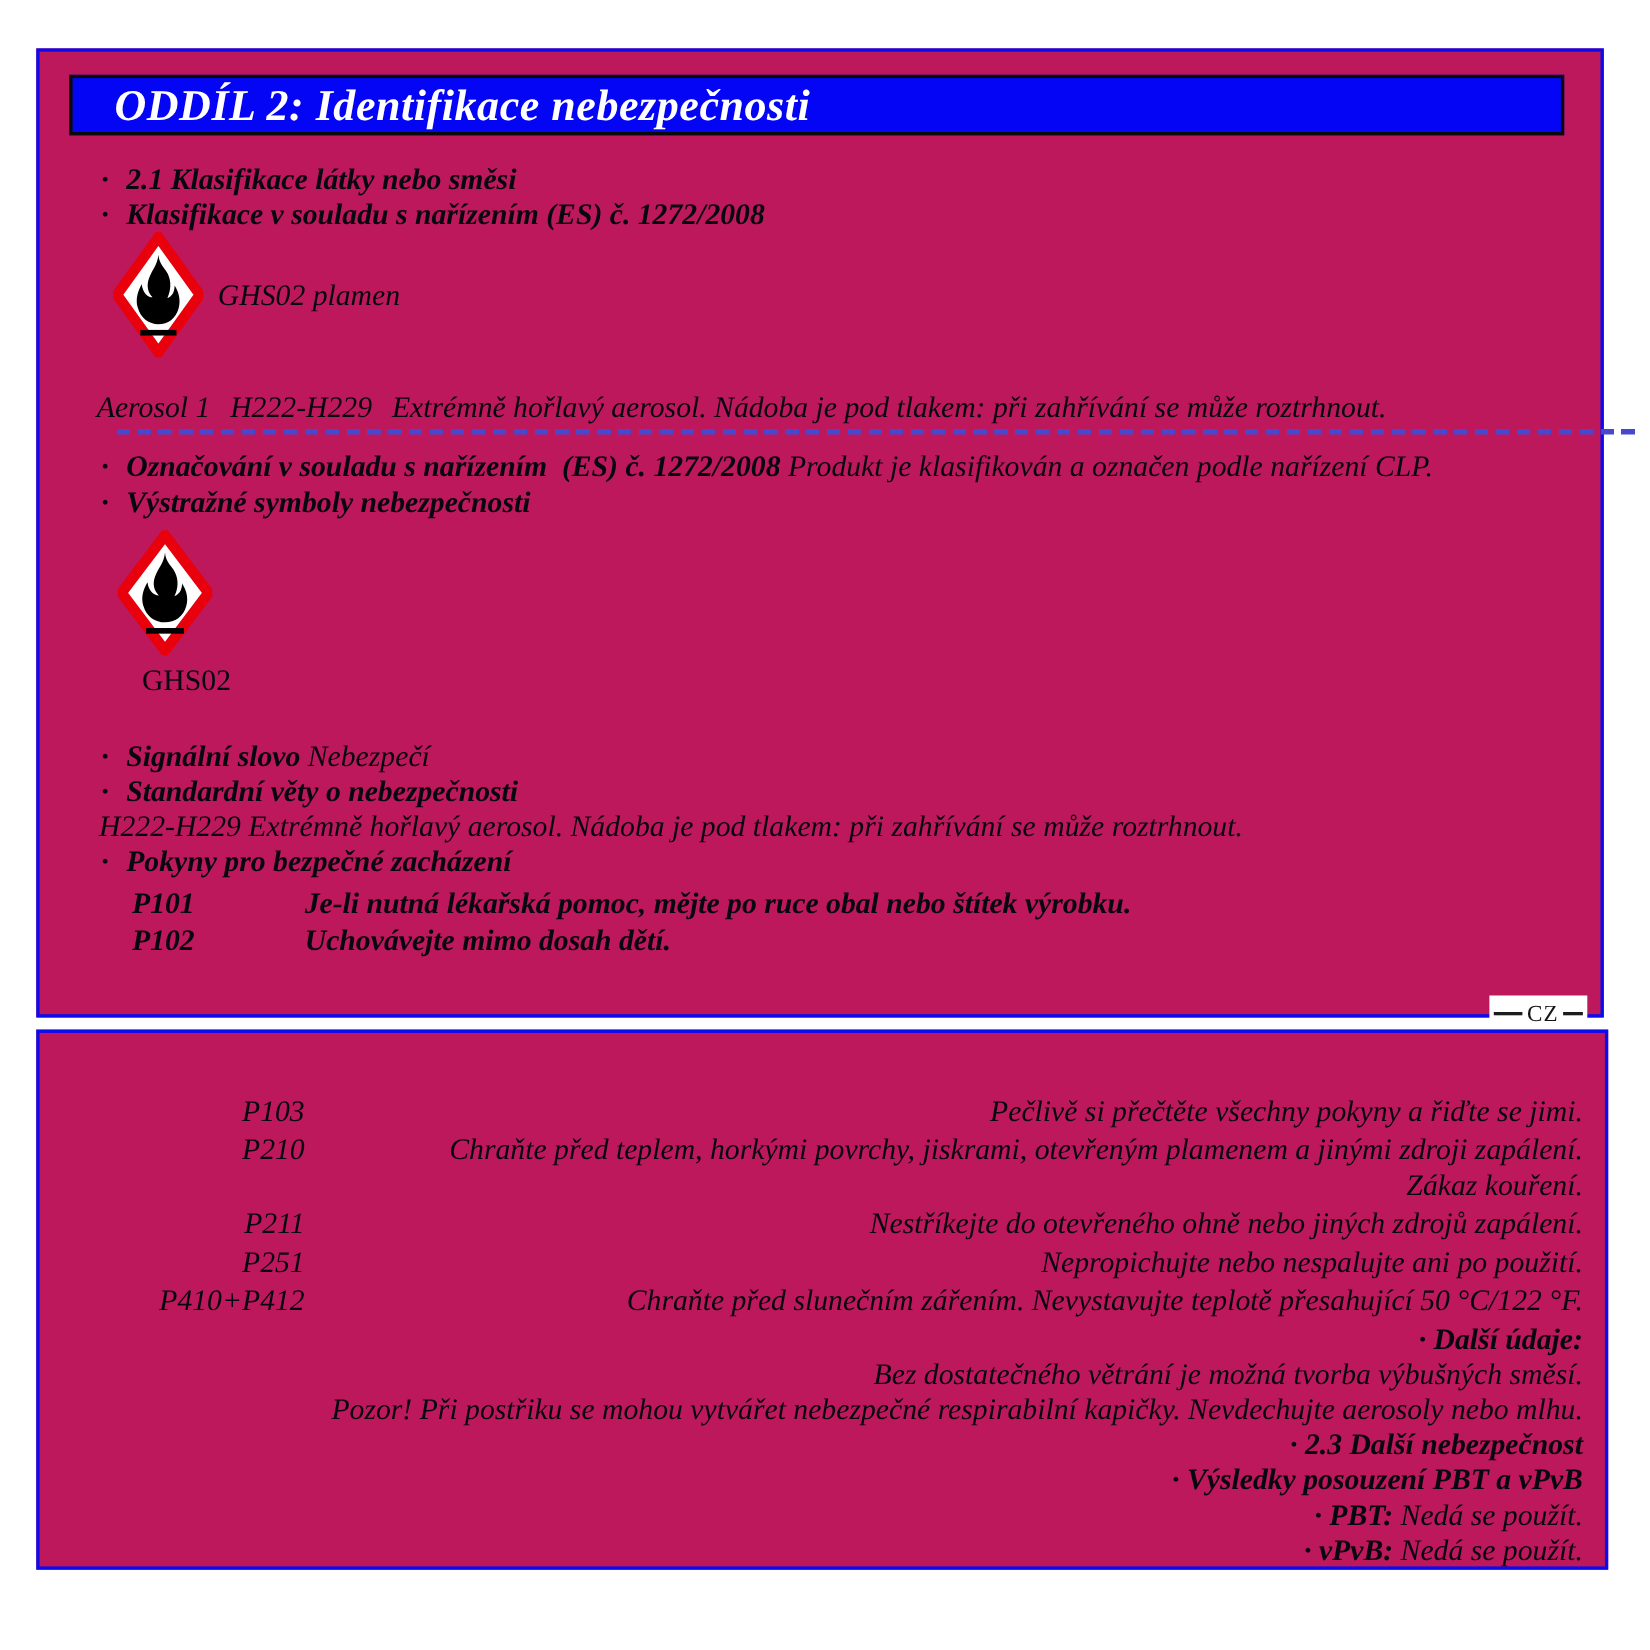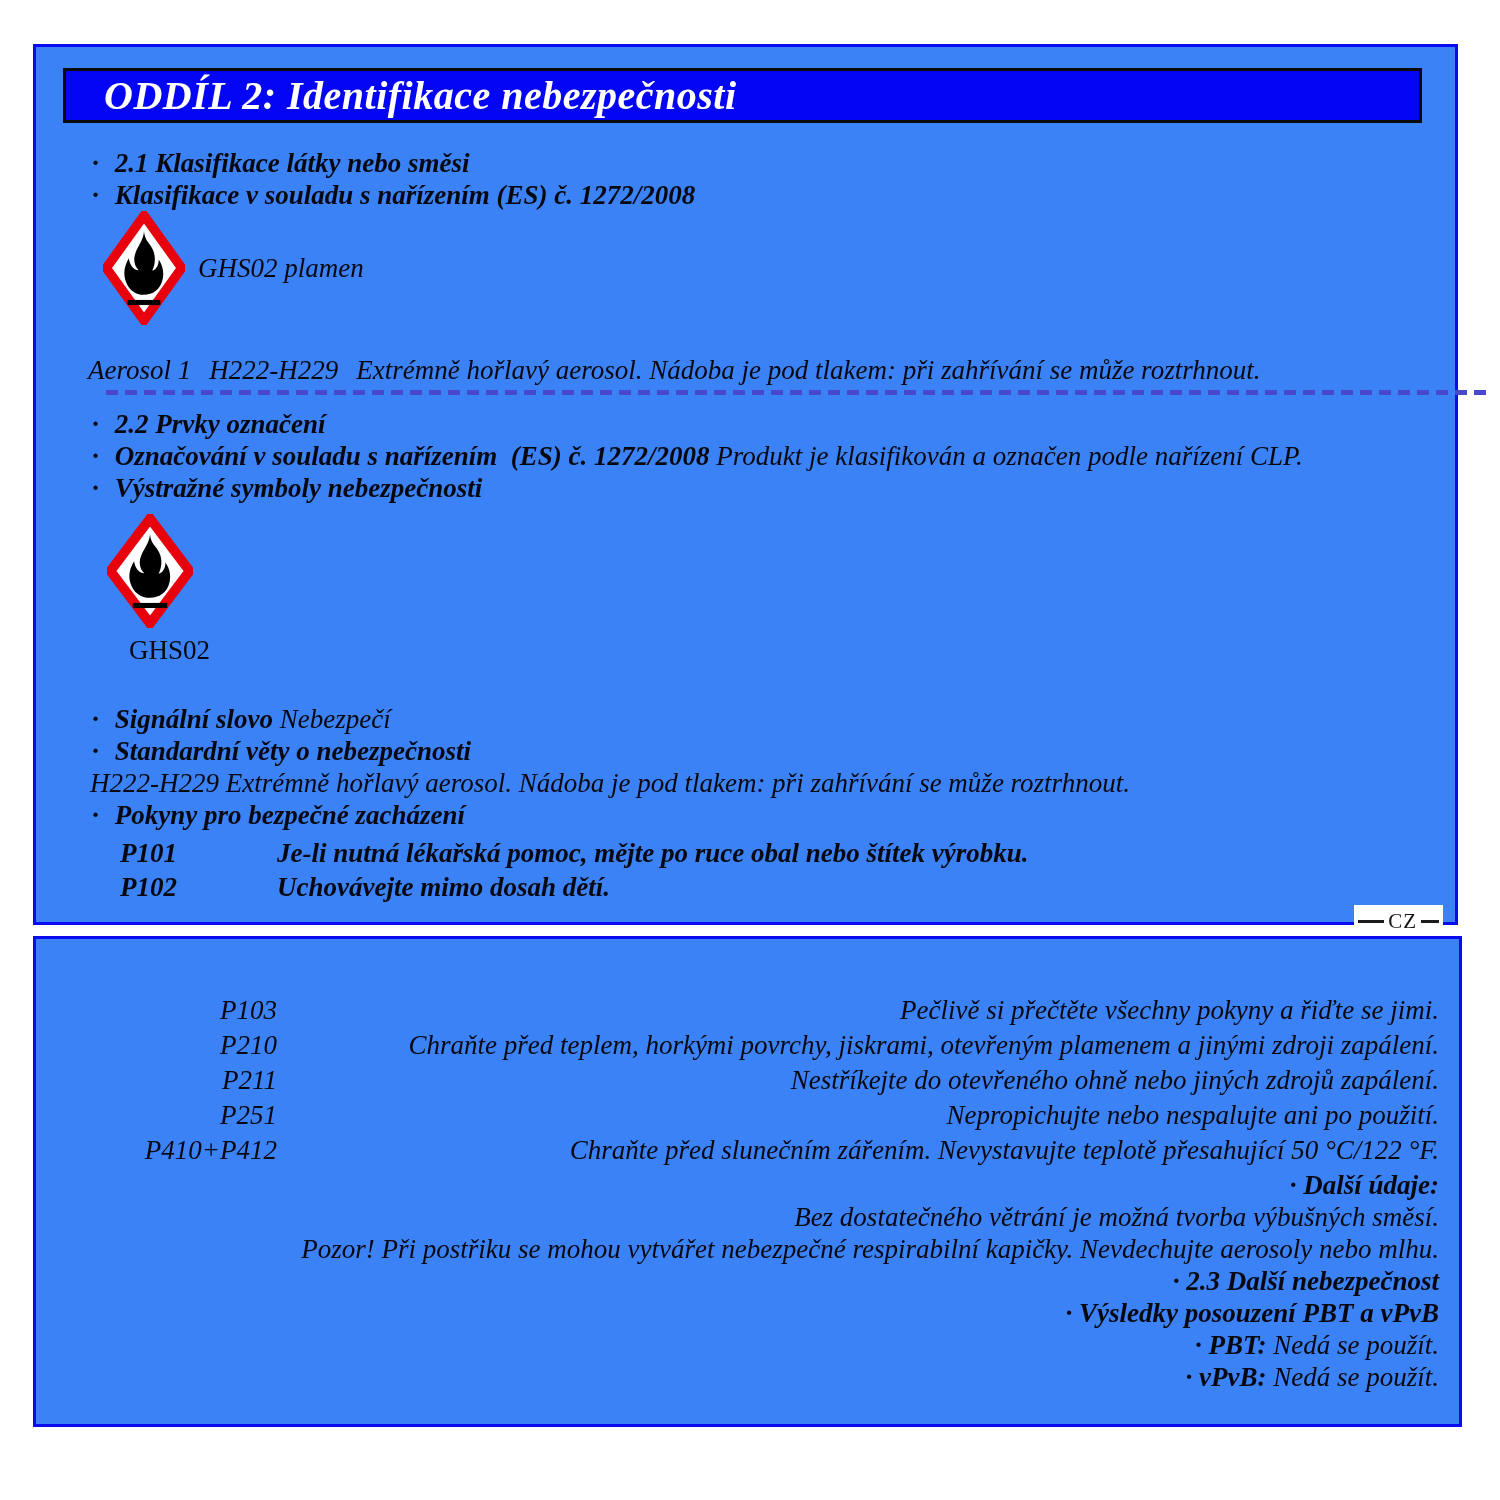--- a/index.html
+++ b/index.html
@@ -1,20 +1,20 @@
 <!DOCTYPE html>
 <html><head>
 <meta charset="utf-8">
 <title>ODDÍL 2: Identifikace nebezpečnosti</title>
 <style>
   html,body{margin:0;padding:0;background:#fff;}
   .page{position:relative;width:1500px;height:1500px;background:#fff;overflow:hidden;
         font-family:"Liberation Serif","DejaVu Serif",serif;font-style:italic;
         color:#07070f;font-size:27px;line-height:32px;}
-  .box{position:absolute;border:3px solid #0b0bf0;background:#3b82f6;box-sizing:border-box;}
+  .box{position:absolute;border:3px solid #0b0bf0;background:#be185d;box-sizing:border-box;}
   .box1{left:33px;top:44px;width:1425px;height:881px;}
   .box2{left:33px;top:936px;width:1429px;height:491px;text-align:right;}
 
   .header-bar{margin:21px 0 0 27px;width:1359px;height:55px;background:#0505f5;
               border:3px solid #0a0a0a;box-sizing:border-box;display:flex;align-items:center;}
   .header-bar .htext{font-size:40px;font-weight:bold;color:#ffffff;padding-left:38px;
                      letter-spacing:.5px;white-space:nowrap;}
 
   .c1{padding:24px 20px 0 72px;}
   .c2{padding:55px 20px 0 72px;}
@@ -71,23 +71,20 @@
         </svg>
         <span class="picto-label">GHS02 plamen</span>
       </div>
 
       <div class="line run mt12">
         <span>Aerosol 1</span><span style="display:inline-block;width:18px;"></span><span>H222-H229</span><span style="display:inline-block;width:18px;"></span><span>Extrémně hořlavý aerosol. Nádoba je pod tlakem: při zahřívání se může roztrhnout.</span>
       </div>
 
       <div class="dashes"></div>
 
-      <div class="line bullet b">
-        <span>2.2 Prvky označení</span>
-      </div>
       <div class="line bullet">
         <span class="b pre">Označování v souladu s nařízením  (ES) č. 1272/2008</span><span class="pre"> Produkt je klasifikován a označen podle nařízení CLP.</span>
       </div>
       <div class="line bullet b">
         <span>Výstražné symboly nebezpečnosti</span>
       </div>
 
       <div class="picto2wrap">
         <svg class="ghs" viewBox="0 0 100 100" width="86" height="114" preserveAspectRatio="none">
           <path d="M50 4 L96 50 L50 96 L4 50 Z" fill="#ffffff" stroke="#e8000d" stroke-width="10" stroke-linejoin="miter"></path>
@@ -131,20 +128,21 @@
     <div class="c2">
 
       <div class="prow2">
         <span>P103</span>
         <span>Pečlivě si přečtěte všechny pokyny a řiďte se jimi.</span>
       </div>
       <div class="prow2">
         <span>P210</span>
         <span>
           <span>Chraňte před teplem, horkými povrchy, jiskrami, otevřeným plamenem a jinými zdroji zapálení.</span>
+          <span style="display:block;">Zákaz kouření.</span>
         </span>
       </div>
       <div class="prow2">
         <span>P211</span>
         <span>Nestříkejte do otevřeného ohně nebo jiných zdrojů zapálení.</span>
       </div>
       <div class="prow2">
         <span>P251</span>
         <span>Nepropichujte nebo nespalujte ani po použití.</span>
       </div>

